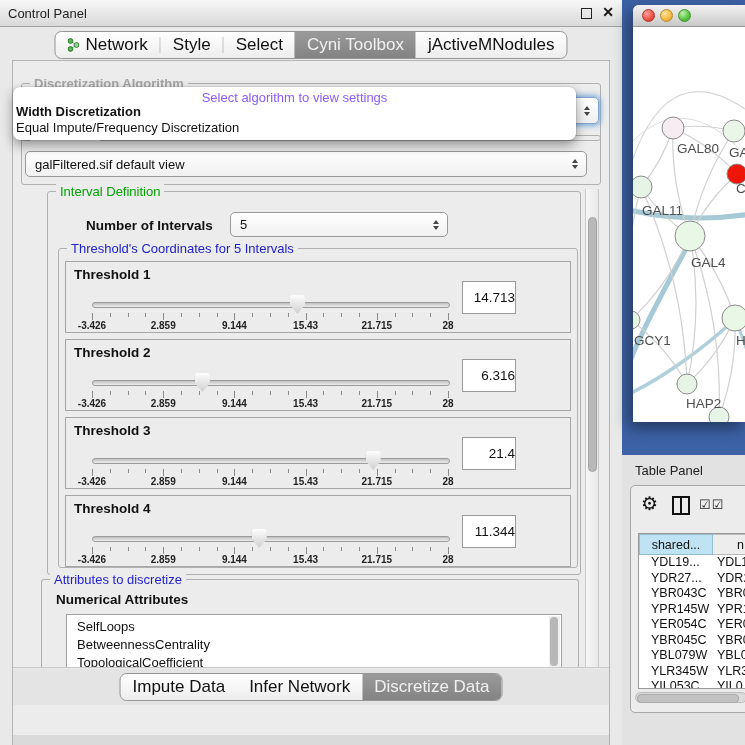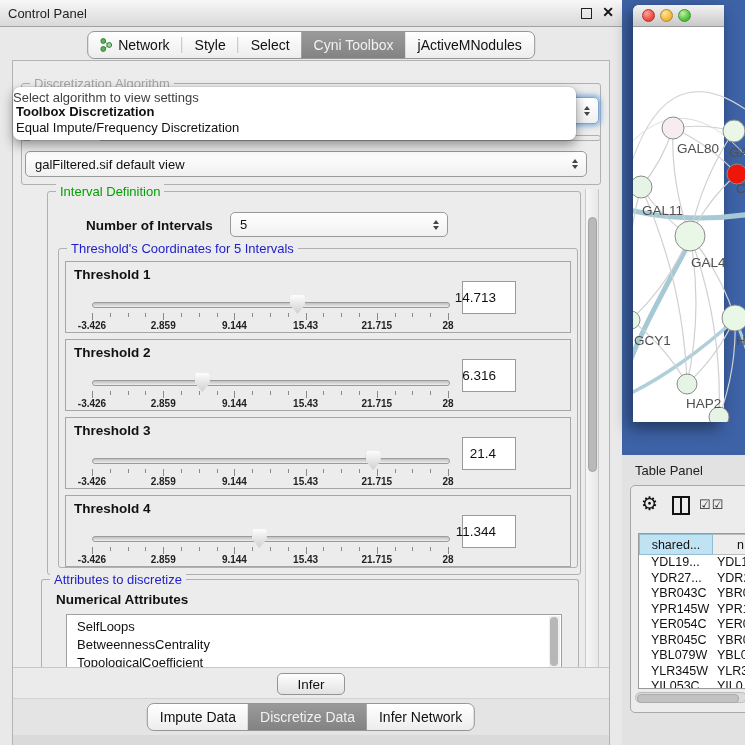--- a/index.html
+++ b/index.html
@@ -9,45 +9,45 @@
   
   #cpanel{position:absolute;left:0;top:0;width:622px;height:745px;background:#e9e9e9;}
   #cp-titlebar{position:absolute;left:0;top:0;width:622px;height:26px;
     background:linear-gradient(#f7f7f7,#d9d9d9);border-bottom:1px solid #a2a2a2;
     display:flex;align-items:center;}
   #cp-title{margin-left:8px;color:#222;}
   .float-ico{position:absolute;right:30px;top:8px;width:9px;height:9px;border:1.5px solid #222;background:transparent;}
   .close-ico{position:absolute;right:8px;top:4px;font-weight:bold;font-size:14px;color:#111;}
   .tabgroup{position:absolute;display:flex;align-items:stretch;height:26px;
     background:linear-gradient(#ffffff,#ededed);border:1px solid #969696;border-radius:7px;
-    overflow:hidden;font-size:14px;}
+    overflow:hidden;font-size:17px;}
   #toptabs{left:50%;transform:translateX(-50%);top:31px;}
   .tab{display:flex;align-items:center;padding:0 12px;color:#111;white-space:nowrap;cursor:default;}
   .tab.sel{background:linear-gradient(#9a9a9a,#838383);color:#f1f1f1;}
   .tabsep{width:1px;background:#c2c2c2;margin:5px 0;}
   .tabico{margin-right:6px;display:inline-flex;}
   #mainpanel{position:absolute;left:12px;top:60px;width:598px;height:685px;
     background:#ececec;border:1px solid #b3b3b3;box-sizing:border-box;}
   .fieldset{position:absolute;border:1px solid #b0b0b0;border-radius:3px;box-sizing:border-box;}
   .legend{position:absolute;top:-8px;left:8px;background:#ececec;padding:0 4px;line-height:15px;white-space:nowrap;}
   .legend.green{color:#00a300;}
   .legend.blue{color:#2121cc;}
-  .legend.faded{color:#a5a5a5;}
+  .legend.faded{color:#a5a5a5;font-weight:bold;}
   .combo{position:absolute;background:linear-gradient(#ffffff,#f0f0f0);
     border:1px solid #999;border-radius:5px;display:flex;align-items:center;
     padding:0 22px 0 9px;box-sizing:border-box;white-space:nowrap;overflow:hidden;}
   .combo .arrows{position:absolute;right:8px;top:50%;transform:translateY(-50%);
     display:flex;flex-direction:column;gap:2px;}
   .arr-up{width:0;height:0;border-left:3.5px solid transparent;border-right:3.5px solid transparent;border-bottom:4.5px solid #444;}
   .arr-dn{width:0;height:0;border-left:3.5px solid transparent;border-right:3.5px solid transparent;border-top:4.5px solid #444;}
   #algo-combo{left:12px;top:36px;width:574px;height:27px;border-color:#7fa6d2;
     box-shadow:0 0 5px 2px rgba(110,163,216,.85);}
   #algo-popup{position:absolute;left:0;top:26px;width:563px;height:53px;background:#fff;
     border-radius:7px;box-shadow:0 5px 12px rgba(0,0,0,.4),0 0 0 1px rgba(0,0,0,.07);z-index:40;}
-  #algo-prompt{position:absolute;left:0;top:3px;width:100%;color:#404040;}
+  #algo-prompt{position:absolute;left:0;top:3px;width:100%;text-align:center;color:#8b5cf6;}
   .algo-opt{position:absolute;left:3px;white-space:nowrap;}
   .algo-opt.b{font-weight:bold;}
   #td-combo{left:12px;top:90px;width:562px;height:26px;}
   
   .vsb-track{position:absolute;background:linear-gradient(90deg,#f6f6f6,#e8e8e8);
     border-left:1px solid #c9c9c9;border-right:1px solid #c9c9c9;box-sizing:border-box;}
   .vsb-thumb{position:absolute;left:2px;width:9px;border-radius:5px;background:#b9b9b9;border:1px solid #a3a3a3;box-sizing:border-box;}
   
   .thrbox{position:absolute;left:6px;width:506px;height:72px;border:1px solid #a6a6a6;background:#ececec;box-sizing:border-box;}
   .thrlabel{position:absolute;left:8px;top:5px;font-weight:bold;font-size:13.5px;}
@@ -55,38 +55,38 @@
     background:linear-gradient(#bfbfbf,#ededed);border:1px solid #9b9b9b;}
   .thumb{position:absolute;top:33px;width:15px;height:19px;
     background:linear-gradient(#fdfdfd,#cfcfcf);
     clip-path:polygon(10% 0,90% 0,100% 14%,100% 52%,50% 100%,0 52%,0 14%);
     filter:drop-shadow(0 0 1px #777);}
   .tick{position:absolute;top:51px;width:1px;height:4px;background:#8a8a8a;}
   .tick.major{height:7px;}
   .ticklab{position:absolute;top:58px;transform:translateX(-50%);font-size:10px;font-weight:600;color:#222;white-space:nowrap;}
   .valbox{position:absolute;left:396px;top:19px;width:54px;height:33px;background:#fff;
     border:1px solid #9a9a9a;box-sizing:border-box;display:flex;align-items:center;
-    justify-content:flex-end;padding-right:19px;font-size:13.5px;}
+    justify-content:flex-end;padding-right:0;font-size:13.5px;}
   
   .listtitle{position:absolute;left:14px;top:12px;font-weight:bold;font-size:13.5px;}
   .list{position:absolute;left:24px;top:34px;width:496px;height:55px;background:#fff;
     border:1px solid #a0a0a0;box-sizing:border-box;overflow:hidden;}
   .list .item{padding-left:10px;line-height:18px;height:18px;}
   .list .vsb{position:absolute;right:1px;top:1px;bottom:1px;width:11px;background:#f0f0f0;}
   .list .vsb .th{position:absolute;left:1px;top:1px;bottom:1px;width:8px;border-radius:4px;background:#b7b7b7;}
   #applystrip{position:absolute;left:0;top:606px;width:100%;height:32px;background:#ebebeb;
     border-top:1px solid #c8c8c8;border-bottom:1px solid #d2d2d2;box-sizing:border-box;}
   .btn{position:absolute;left:50%;transform:translateX(-50%);top:5px;width:68px;height:22px;
     background:linear-gradient(#ffffff,#e2e2e2);border:1px solid #949494;border-radius:5px;
     display:flex;align-items:center;justify-content:center;font-size:13.5px;box-sizing:border-box;}
-  #btstrip{position:absolute;left:0;top:638px;width:100%;height:36px;background:#e4e4e4;}
+  #btstrip{position:absolute;left:0;top:608px;width:100%;height:36px;background:#e4e4e4;}
   #bottabs{left:50%;transform:translateX(-50%);top:4px;position:absolute;}
   #bottomfill{position:absolute;left:0;top:674px;width:100%;height:71px;background:#dadada;}
   
-  #netwin{position:absolute;left:633px;top:5px;width:91px;height:417px;background:#fff;
+  #netwin{position:absolute;left:633px;top:5px;width:112px;height:417px;background:#fff;
     border-radius:6px 0 0 0;box-shadow:-4px 6px 16px rgba(0,0,0,.45);}
   #netwin-titlebar{position:absolute;left:0;top:0;width:100%;height:22px;
     background:linear-gradient(#f2f2f2,#c9c9c9);border-bottom:1px solid #9a9a9a;
     border-radius:6px 0 0 0;box-sizing:border-box;}
   .light{position:absolute;top:4px;width:13px;height:13px;border-radius:50%;box-sizing:border-box;}
   .light.red{left:9px;background:radial-gradient(circle at 35% 30%,#ffa39b,#ee4f43 60%,#c0372d);border:1px solid #ad352c;}
   .light.yellow{left:27px;background:radial-gradient(circle at 35% 30%,#ffe49a,#f5b841 60%,#cf9227);border:1px solid #b68a2a;}
   .light.green{left:45px;background:radial-gradient(circle at 35% 30%,#c2f0a9,#57c43f 60%,#3f9e2c);border:1px solid #3f9430;}
   #netsvg{position:absolute;left:0;top:22px;}
   #tablepanel{position:absolute;left:622px;top:455px;width:123px;height:290px;background:#e2e2e2;}
@@ -158,21 +158,21 @@
       </div>
       <div class="combo" id="algo-combo">
         <span class="arrows">
             <span class="arr-up"></span>
             <span class="arr-dn"></span>
           </span>
       </div>
 
       <div id="algo-popup">
         <div id="algo-prompt">Select algorithm to view settings</div>
-        <div class="algo-opt b" style="top:17px;">Toolbox Discretization</div>
+        <div class="algo-opt b" style="top:17px;">Width Discretization</div>
         <div class="algo-opt" style="top:33px;">Equal Impute/Frequency Discretization</div>
       </div>
 
       <div class="fieldset" style="left:8px;top:74px;width:580px;height:50px;">
         <span class="legend">Table Data</span>
       </div>
       <div class="combo" id="td-combo">
         <span>galFiltered.sif default view</span>
         <span class="arrows">
             <span class="arr-up"></span>
@@ -349,25 +349,25 @@
 
       <div id="applystrip">
         <div class="btn">Infer</div>
       </div>
 
       <div id="btstrip">
         <div class="tabgroup" id="bottabs">
           <div class="tab">
               <span>Impute Data</span>
             </div>
+          <div class="tab">
+              <span>Infer Network</span>
+            </div>
           <div class="tab sel">
               <span>Discretize Data</span>
-            </div>
-          <div class="tab">
-              <span>Infer Network</span>
             </div>
         </div>
       </div>
       <div id="bottomfill"></div>
     </div>
   </div>
 
   <div id="netwin">
     <div id="netwin-titlebar">
       <span class="light red"></span>

